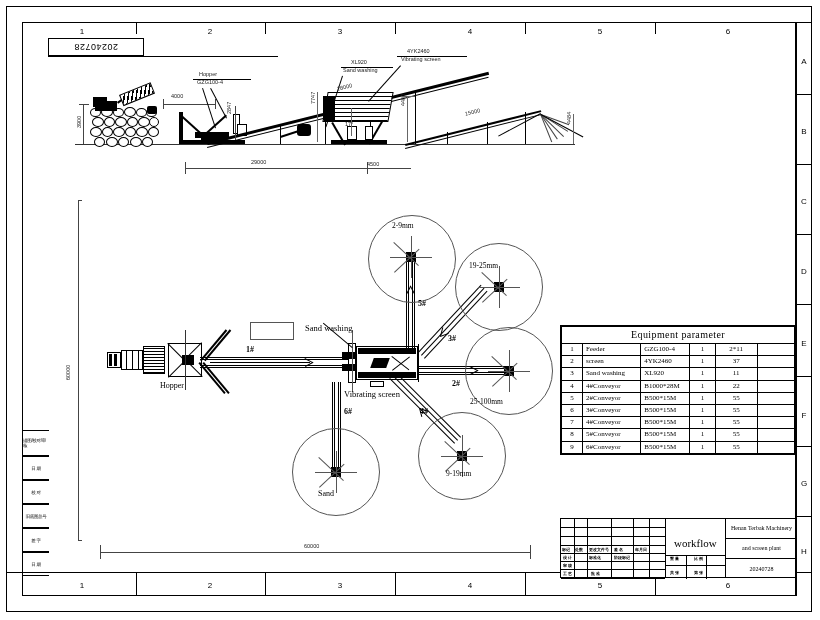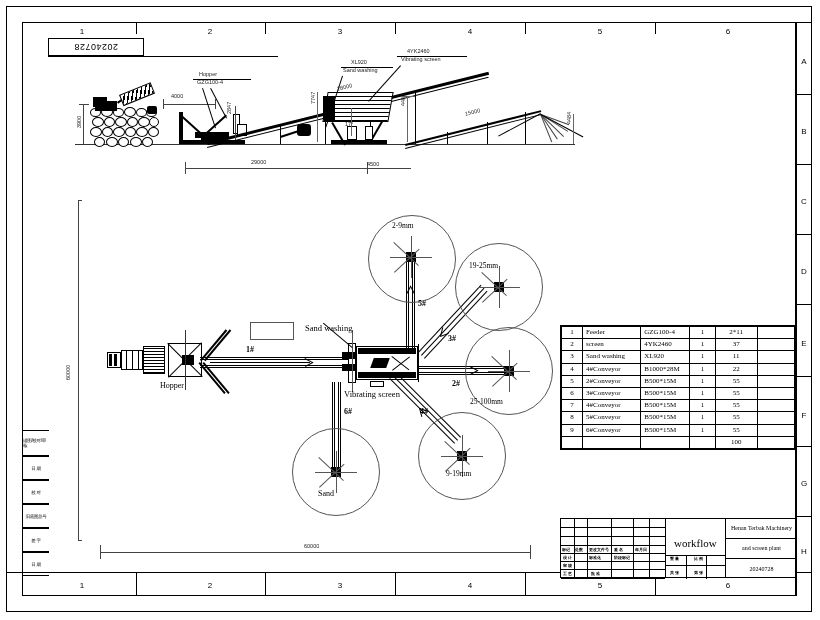--- a/index.html
+++ b/index.html
@@ -451,20 +451,23 @@
     <div class="lmbox" style="top:26px;height:24px;">日 期</div>
     <div class="lmbox" style="top:50px;height:24px;">校 对</div>
     <div class="lmbox" style="top:74px;height:24px;">旧底图总号</div>
     <div class="lmbox" style="top:98px;height:24px;">签 字</div>
     <div class="lmbox" style="top:122px;height:24px;">日 期</div>
   </div>
 
   <div id="eqtable">
     <table>
       <tbody id="eq-body">
+        <tr>
+            <td class="cap" colspan="6">Equipment parameter</td>
+          </tr>
       <tr>
             <td class="c-no">1</td>
             <td class="c-eq">Feeder</td>
             <td class="c-md">GZG100-4</td>
             <td class="c-qt">1</td>
             <td class="c-pw">2*11</td>
             <td class="c-rm"></td>
           </tr>
           <tr>
             <td class="c-no">2</td>
@@ -521,28 +524,20 @@
             <td class="c-qt">1</td>
             <td class="c-pw">55</td>
             <td class="c-rm"></td>
           </tr>
           <tr>
             <td class="c-no">9</td>
             <td class="c-eq">6#Conveyor</td>
             <td class="c-md">B500*15M</td>
             <td class="c-qt">1</td>
             <td class="c-pw">55</td>
-            <td class="c-rm"></td>
-          </tr>
-          <tr>
-            <td class="c-no"></td>
-            <td class="c-eq"></td>
-            <td class="c-md"></td>
-            <td class="c-qt"></td>
-            <td class="c-pw">100</td>
             <td class="c-rm"></td>
           </tr>
         </tbody>
     </table>
   </div>
 
   <div id="titleblock">
     <div id="tb-left">
       <div class="r" style="top:0;height:9px;"></div>
       <div class="r" style="top:9px;height:9px;"></div>

